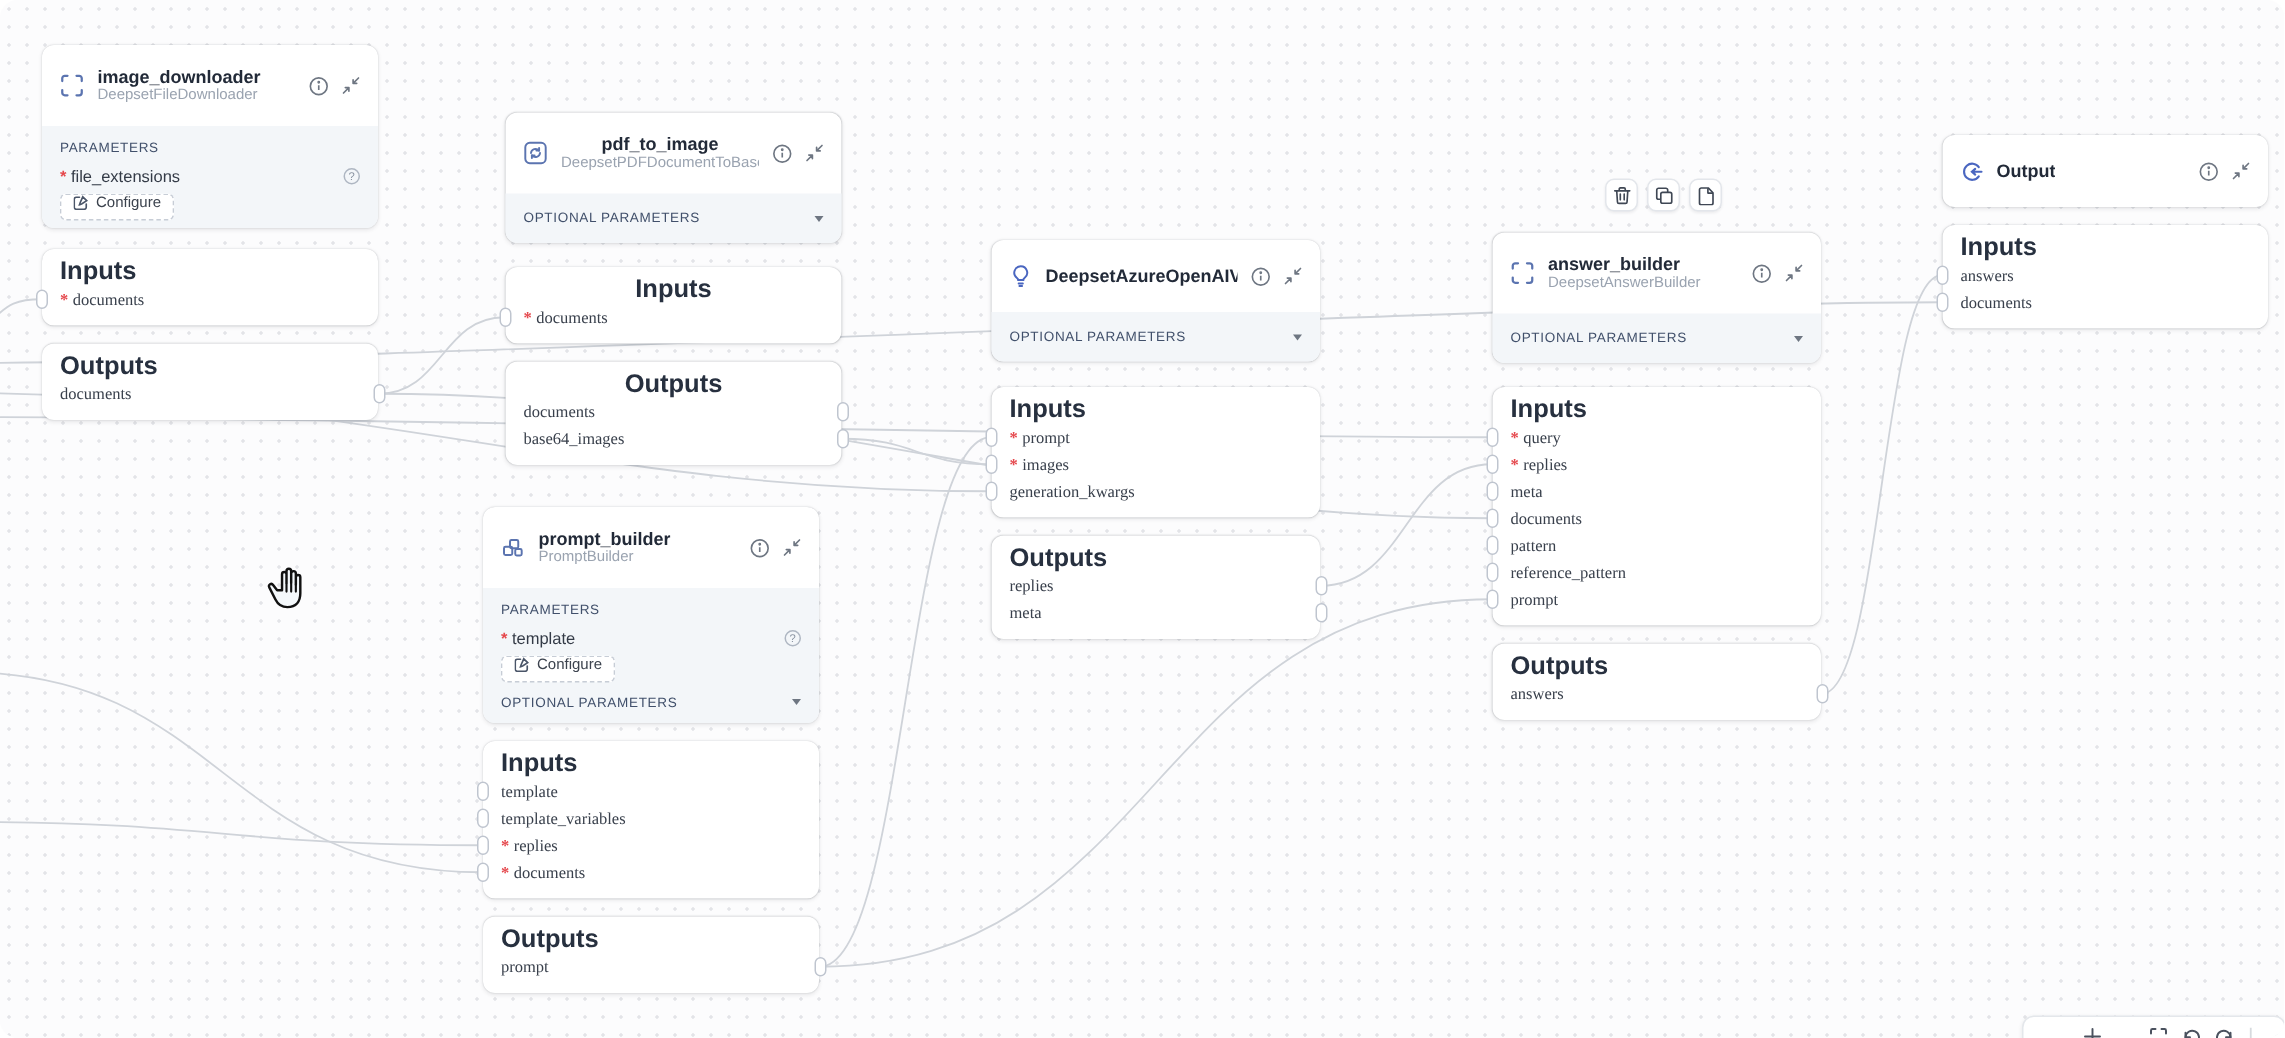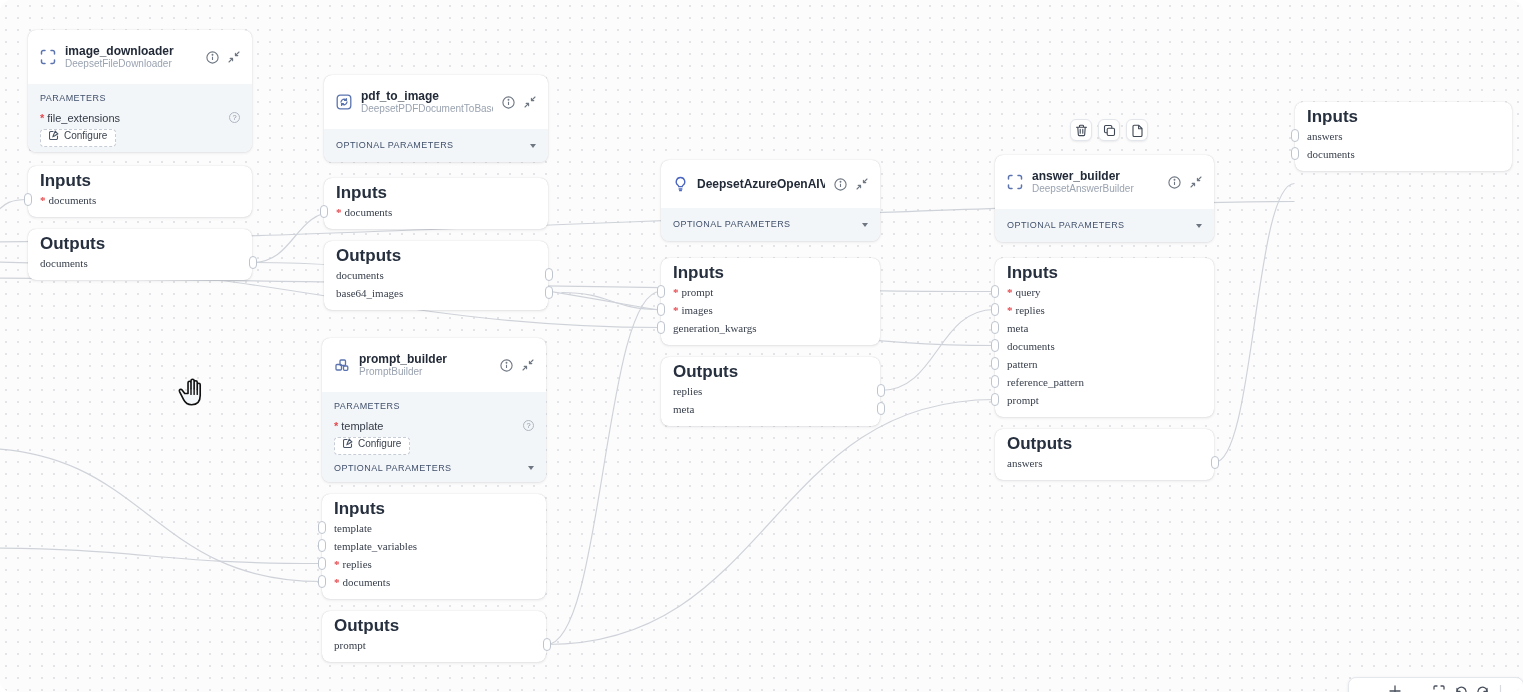--- a/index.html
+++ b/index.html
@@ -128,21 +128,21 @@
     </div>
     <div class="card iocard" style="margin-top:12px;">
       <div class="iolbl">Outputs</div>
       <div class="iorow">
         <span>documents</span>
         <span class="handle r"></span>
       </div>
     </div>
   </div>
 
-  <div class="node" style="left:324px;top:75px;">
+  <div class="node" style="left:337px;top:75px;text-align:center;">
     <div class="card top">
       <div class="hdr">
         <span class="nicon">
           <svg class="ic" width="16" height="16" viewBox="0 0 16 16" fill="none" stroke="#5b74b0" stroke-width="1.3" stroke-linecap="round">
             <rect x="1.2" y="1.2" width="13.6" height="13.6" rx="3"></rect>
             <path d="M5 8a3 3 0 0 1 5.3-1.6M11 8a3 3 0 0 1-5.3 1.6"></path>
               <path d="M10.4 4.6v1.8h-1.8M5.6 11.4V9.6h1.8"></path>
           </svg>
           </span>
         <div class="ttl">
@@ -406,20 +406,48 @@
     <div class="card iocard" style="margin-top:12px;">
       <div class="iolbl">Outputs</div>
       <div class="iorow">
           <span>answers</span>
           <span class="handle r"></span>
         </div>
     </div>
   </div>
 
   <div class="node" style="left:1295px;top:90px;width:217px;">
+    <div class="card top">
+      <div class="hdr single">
+        <span class="nicon">
+          <svg class="ic" width="15" height="15" viewBox="0 0 15 15" fill="none" stroke="#4a66c0" stroke-width="1.4" stroke-linecap="round">
+            <path d="M12.2 4.4a5.4 5.4 0 1 0 0 6.2"></path>
+            <path d="M14 7.5H7.8M9.8 5.6 7.6 7.5l2.2 1.9"></path>
+          </svg>
+          </span>
+        <div class="ttl">
+          <div class="t1">Output</div>
+        </div>
+        <div class="hicons">
+          <span>
+              <svg class="ic" width="13" height="13" viewBox="0 0 13 13" fill="none" stroke="#6e7682" stroke-width="1.1">
+                <circle cx="6.5" cy="6.5" r="5.6"></circle>
+                <path d="M6.5 5.8v3.2"></path>
+                <circle cx="6.5" cy="3.8" r=".4" fill="#6e7682"></circle>
+              </svg>
+            </span>
+          <span>
+              <svg class="ic" width="12" height="12" viewBox="0 0 12 12" fill="none" stroke="#6e7682" stroke-width="1.1" stroke-linecap="round">
+                <path d="M11 1 7.4 4.6M7.4 4.6h2.4M7.4 4.6V2.2"></path>
+                <path d="M1 11l3.6-3.6M4.6 7.4H2.2M4.6 7.4v2.4"></path>
+              </svg>
+            </span>
+        </div>
+      </div>
+    </div>
     <div class="card iocard" style="margin-top:12px;">
       <div class="iolbl">Inputs</div>
       <div class="iorow">
           <span class="handle l"></span>
           <span>answers</span>
         </div>
       <div class="iorow">
           <span class="handle l"></span>
           <span>documents</span>
         </div>

